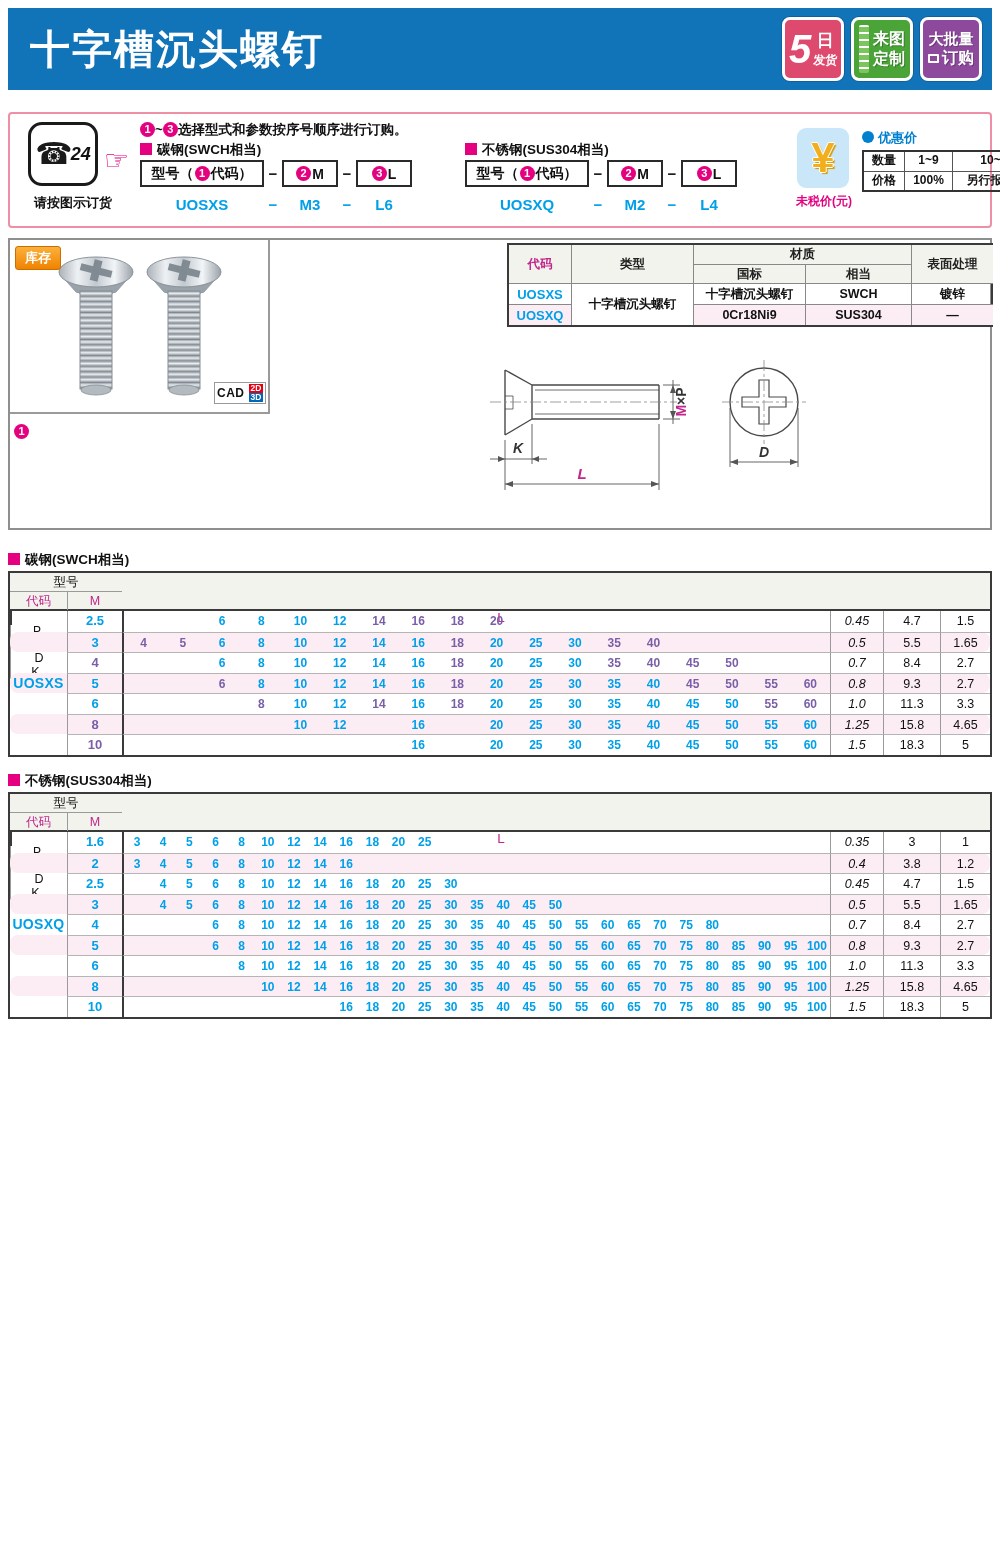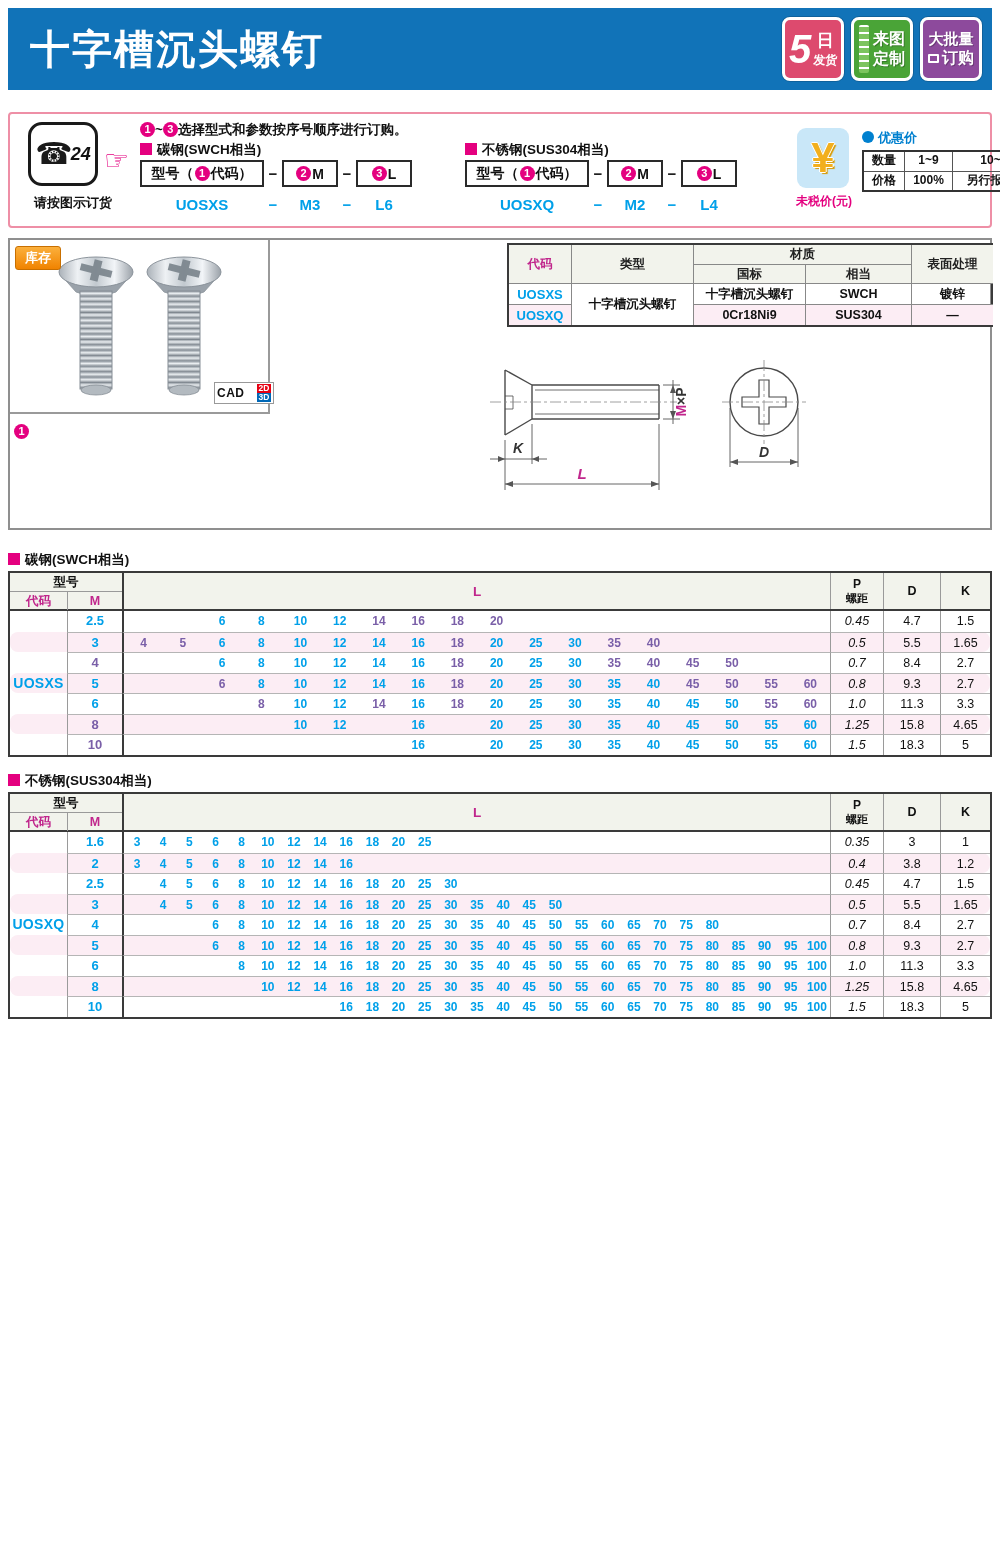--- a/index.html
+++ b/index.html
@@ -58,21 +58,21 @@
   .ptable div:nth-child(-n+3){border-top:none;}
   .ptable div:nth-child(3n+1){border-left:none;}
 
   
   .prodbox{position:absolute; left:8px; top:238px; width:984px; height:292px; border:2px solid #8f8f8f; background:#fff;}
   .photocell{position:absolute; left:0; top:0; width:260px; height:174px; border-right:2px solid #9a9a9a; border-bottom:2px solid #9a9a9a;}
   .stock{position:absolute; left:5px; top:6px; padding:2px 9px; font-size:13px; font-weight:bold; color:#fff;
          background:linear-gradient(#fbb03c,#f08300); border:1px solid #c86f00; border-radius:3px;}
   .screws{position:absolute; left:42px; top:12px;}
   .cadbadge{position:absolute; left:204px; top:142px; display:flex; align-items:center; border:1px solid #999; background:#fff; padding:1px 2px;}
-  .cad-txt{font-size:12px; font-weight:bold; letter-spacing:.5px; margin-right:12px;}
+  .cad-txt{font-size:12px; font-weight:bold; letter-spacing:.5px; margin-right:4px;}
   .cad-col{display:flex; flex-direction:column;}
   .cad-2d{font-size:8.5px; font-weight:bold; color:#fff; background:#e60012; padding:0 2px; line-height:9px;}
   .cad-3d{font-size:8.5px; font-weight:bold; color:#fff; background:#0068b7; padding:0 2px; line-height:9px;}
   .standards{position:absolute; left:4px; top:182px; display:flex; font-size:14.5px; font-weight:bold;}
   .standards .circ{margin-right:4px; margin-top:2px;}
   .std-items{display:flex; flex-direction:column; line-height:21px;}
 
   
   .mt{position:absolute; left:497px; top:3px; width:486px; display:grid;
       grid-template-columns:62px 122px 112px 106px 82px; grid-template-rows:19px 19px 21px 21px;
@@ -84,21 +84,21 @@
   .mt .codev{color:var(--blue); font-size:13px;}
   .mt .pinkbg{background:var(--pink-row);}
   .mt .r13{grid-row:1/3;} .mt .r35{grid-row:3/5;} .mt .c35{grid-column:3/5;}
 
   
   .drawing{position:absolute; left:462px; top:92px;}
 
   
   .sec-title{position:absolute; left:8px; font-size:13.5px; font-weight:bold;}
   .stable{position:absolute; left:8px; width:984px; border:2px solid var(--dark); background:#fff;}
-  .shead{display:flex; height:38px; border-bottom:2px solid var(--dark); background:var(--thead); font-weight:bold;}
+  .shead{display:flex; height:38px; border-bottom:2px solid var(--dark); background:var(--thead); font-weight:normal;flex-direction:column;}
   .hleft{width:112px; display:flex; flex-direction:column;}
   .hmodel{height:19px; line-height:18px; text-align:center; border-bottom:1px solid var(--line); font-size:12.5px;}
   .hcm{flex:1; display:flex;}
   .hcode{width:57px; line-height:18px; text-align:center; color:var(--mag2); font-size:12.5px;}
   .hm{width:55px; line-height:18px; text-align:center; color:var(--mag2); font-size:12.5px; border-left:1px solid var(--line);}
   .hl{flex:1; border-left:2px solid var(--dark); display:flex; align-items:center; justify-content:center; color:var(--mag2); font-size:13.5px;}
   .hp{width:53px; border-left:1px solid var(--line); display:flex; flex-direction:column; align-items:center; justify-content:center; font-size:12px; line-height:1.15;}
   .hp .sub{font-size:11px;}
   .hd2{width:57px; border-left:1px solid var(--line); display:flex; align-items:center; justify-content:center; font-size:12.5px;}
   .hk{width:50px; border-left:1px solid var(--line); display:flex; align-items:center; justify-content:center; font-size:12.5px;}

